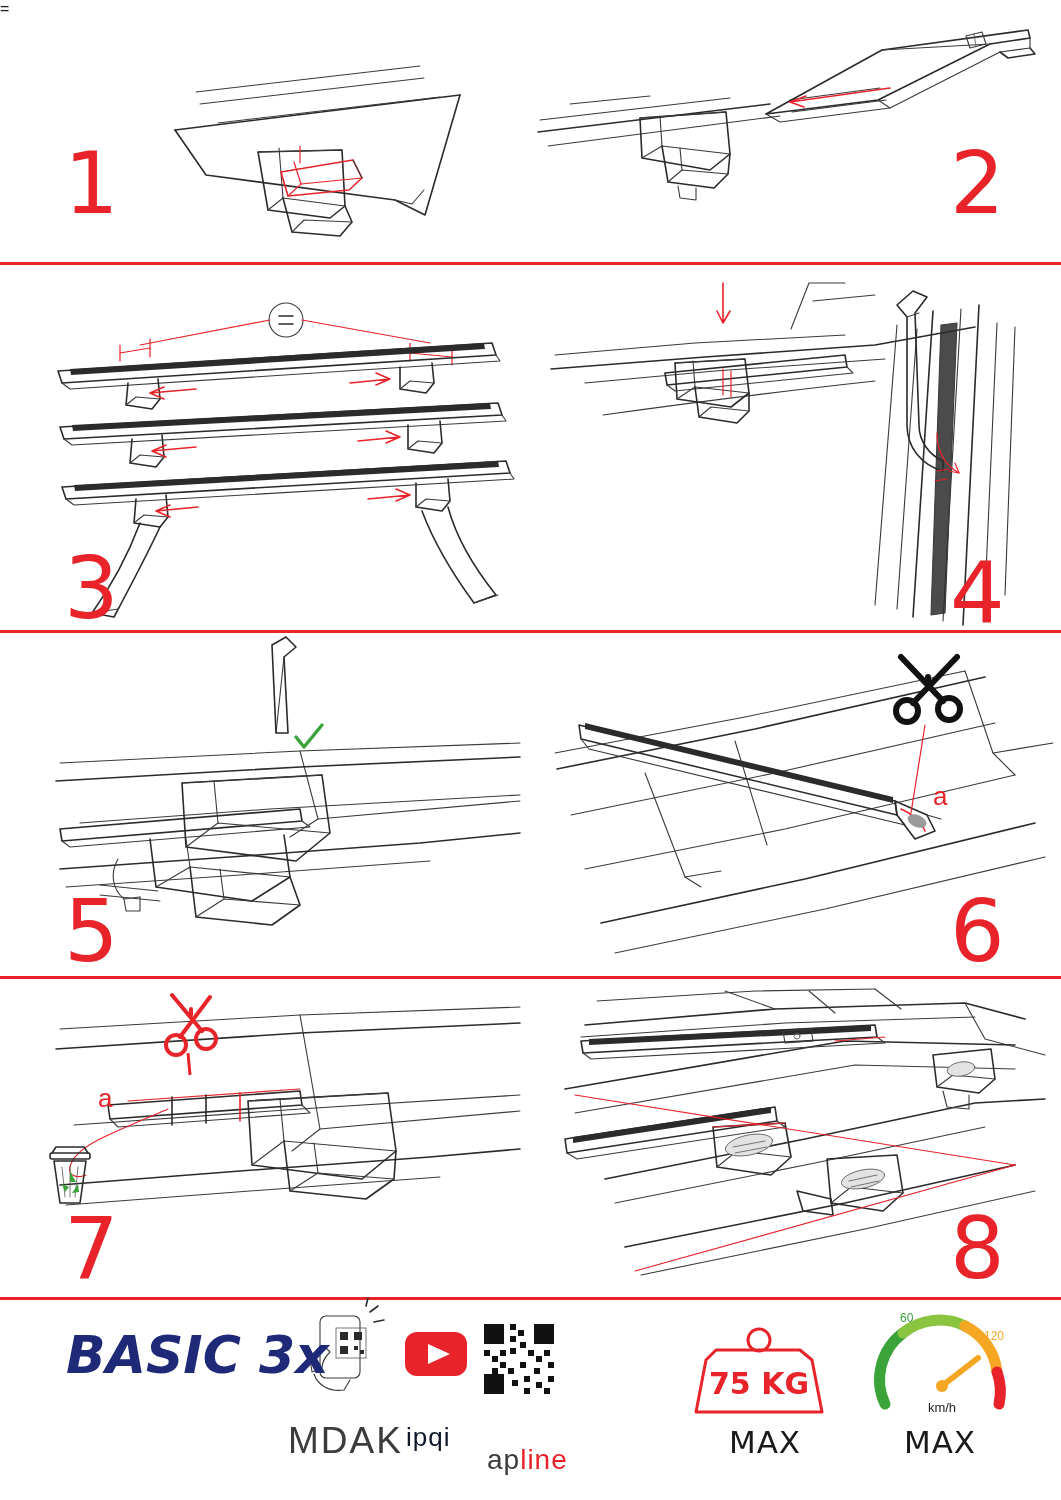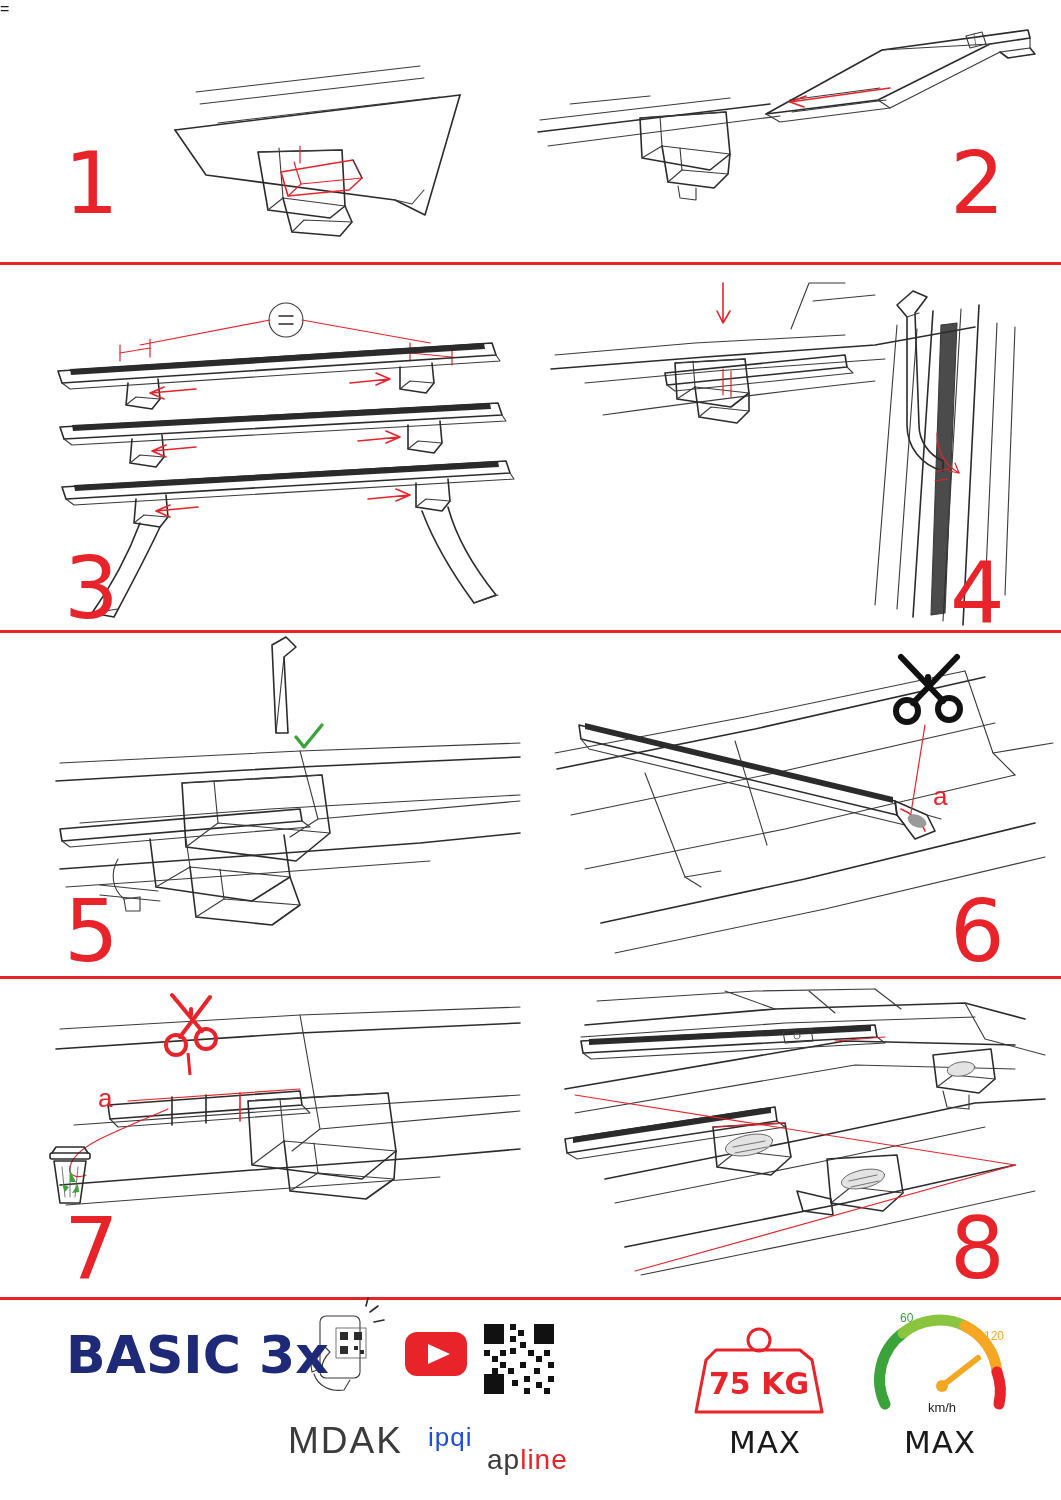--- a/index.html
+++ b/index.html
@@ -23,27 +23,27 @@
   .red-thin{fill:none;stroke:#e8232a;stroke-width:1.2;stroke-linecap:round;}
   .fill-g{fill:#e3e3e3;}
   .fill-d{fill:#9a9a9a;}
   .fill-k{fill:#2b2b2b;}
   .green{fill:none;stroke:#3aa33a;stroke-width:3.4;stroke-linecap:round;stroke-linejoin:round;}
 
   .lbl-a{font-family:"Liberation Sans",sans-serif;font-size:26px;fill:#e8232a;}
 
   
   .footer{position:absolute;left:0;top:1300px;width:1061px;height:200px;}
-  .brand-basic{position:absolute;left:66px;top:1325px;font-family:"DejaVu Sans",sans-serif;font-weight:bold;font-size:52px;color:#1e2a78;letter-spacing:0px;}
+  .brand-basic{position:absolute;left:66px;top:1325px;font-family:"DejaVu Sans",sans-serif;font-weight:bold;font-size:52px;color:#1e2a78;letter-spacing:0px;font-style:italic;}
   .brand-basic .x{color:#1e2a78;}
   .brand-acc{position:absolute;left:66px;top:1414px;font-family:"DejaVu Sans",sans-serif;font-weight:bold;font-size:31px;color:#1e2a78;letter-spacing:0.5px;}
   .brand-acc .part{color:#e8232a;}
 
   .logo-mdak{position:absolute;left:288px;top:1420px;font-family:"Liberation Sans",sans-serif;font-size:37px;letter-spacing:2px;color:#3b3b3b;}
-  .logo-ipqi{position:absolute;left:428px;top:1422px;font-family:"Liberation Sans",sans-serif;font-size:26px;color:#1d4ed8;letter-spacing:1px;}
+  .logo-ipqi{position:absolute;left:406px;top:1422px;font-family:"Liberation Sans",sans-serif;font-size:26px;color:#0f172a;letter-spacing:1px;}
   .logo-apline{position:absolute;left:487px;top:1420px;font-family:"Liberation Sans",sans-serif;font-size:28px;color:#3b3b3b;letter-spacing:1px;margin-top:24px;}
   .logo-apline .li{color:#e8232a;}
 
   .max1{position:absolute;left:700px;top:1424px;width:130px;text-align:center;font-family:"DejaVu Sans",sans-serif;font-size:31px;color:#1a1a1a;letter-spacing:1px;}
   .max2{position:absolute;left:860px;top:1424px;width:160px;text-align:center;font-family:"DejaVu Sans",sans-serif;font-size:31px;color:#1a1a1a;letter-spacing:1px;}
   .kgtxt{font-family:"DejaVu Sans",sans-serif;font-size:30px;fill:#e8232a;font-weight:bold;}
   .kmh{font-family:"Liberation Sans",sans-serif;font-size:13px;fill:#222;}
   .gtick{font-family:"Liberation Sans",sans-serif;font-size:12px;}
 </style>
 </head>

